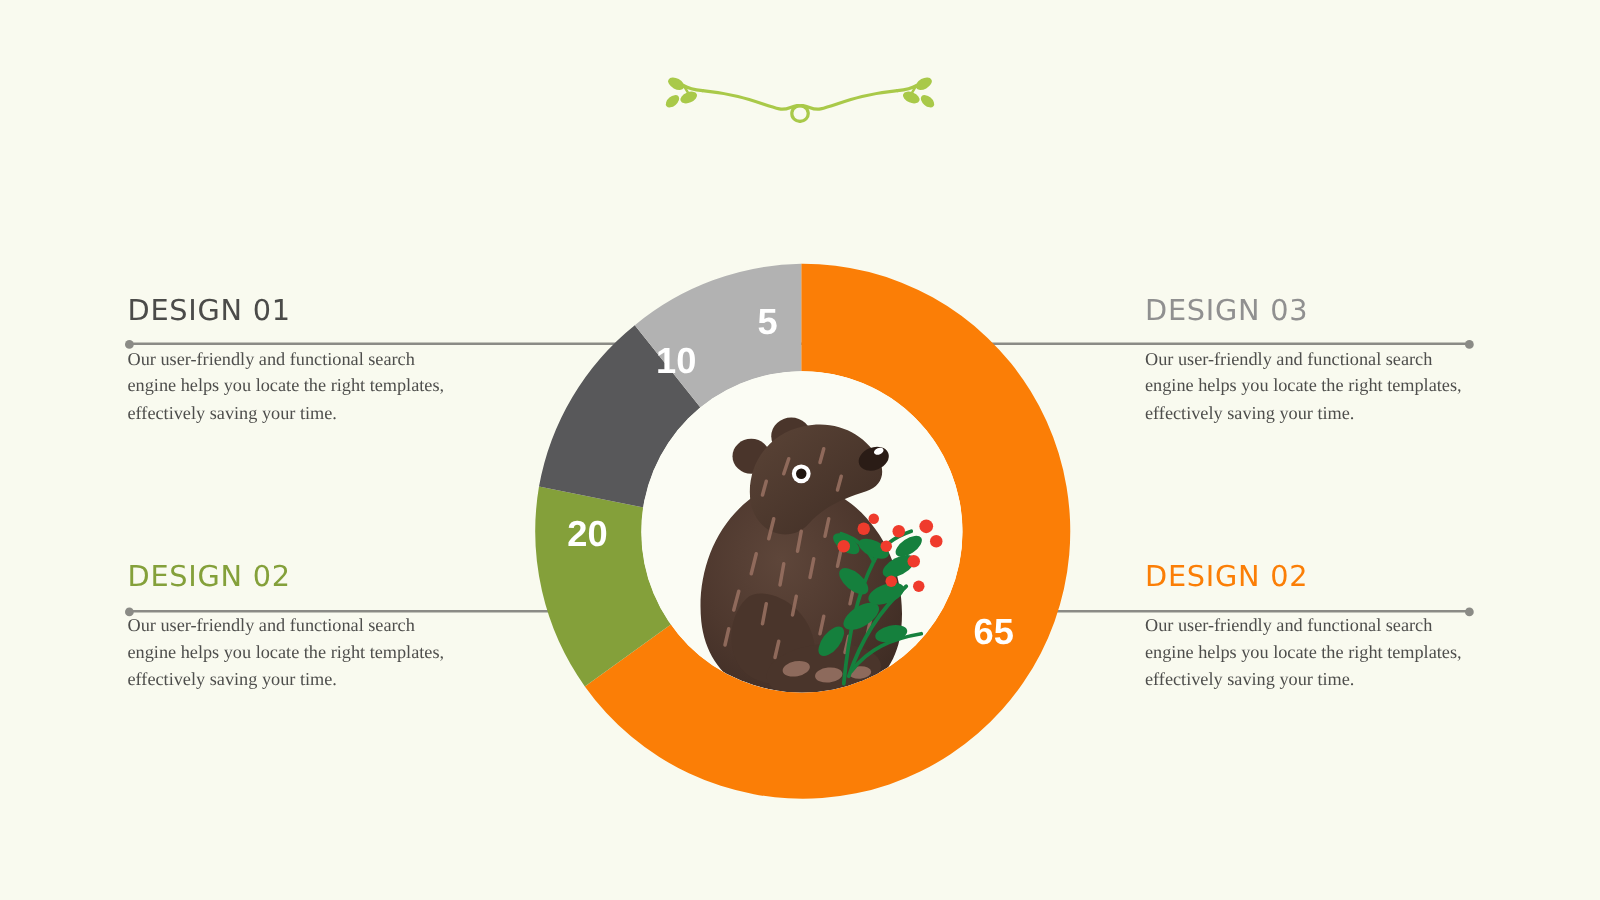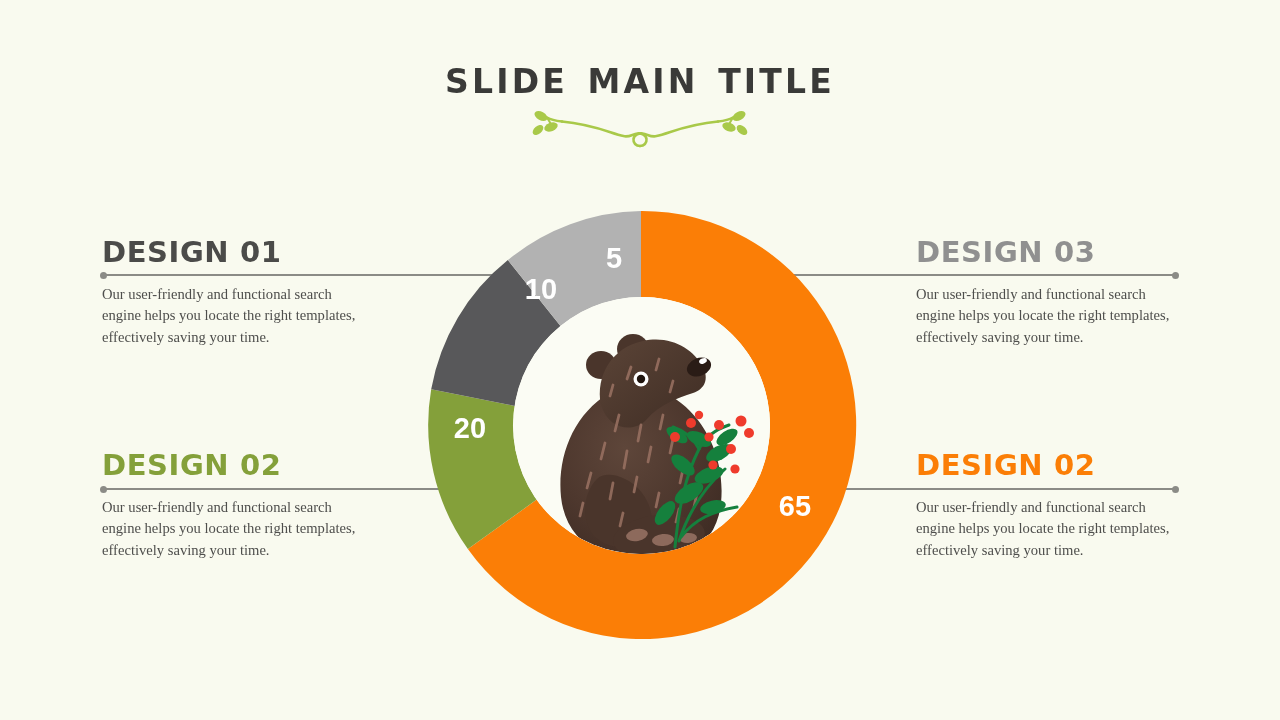--- a/index.html
+++ b/index.html
@@ -100,22 +100,22 @@
     margin-top: -2.5px;
   }
 
   
   .item {
     position: absolute;
     width: 262px;
   }
   .item-heading {
     font-family: "DejaVu Sans", sans-serif;
-    font-size: 29px;
-    font-weight: bold;
+    font-size: 23px;
+    font-weight: normal;
     letter-spacing: 0.6px;
     line-height: 1;
     white-space: nowrap;
   }
   .item-body {
     margin-top: 17px;
     font-family: Liberation Serif, serif;
     font-size: 14.6px;
     line-height: 21.3px;
     color: #4e4e4c;
@@ -125,21 +125,20 @@
   .item-02 { left: 102px; top: 451px; }
   .item-03 { left: 916px; top: 238px; }
   .item-04 { left: 916px; top: 451px; }
 </style>
 </head>
 <body>
 
 <div class="slide">
 
   <div class="title-block">
-    <div class="slide-title">Slide Main Title</div>
 
     <svg class="title-ornament" viewBox="0 0 300 40">
       <g fill="none" stroke="#a9c949" stroke-width="2.6" stroke-linecap="round">
         <path d="M150 36 c-4 0 -7 -3 -6.5 -7 c0.5 -4 5 -6 9 -5.5 c5 0.6 8 4 14 2.6 C180 23 196 14.5 228 11.5"></path>
         <path d="M150 36 c4 0 7 -3 6.5 -7 c-0.5 -4 -5 -6 -9 -5.5 c-5 0.6 -8 4 -14 2.6 C120 23 104 14.5 72 11.5"></path>
         <path d="M228 11.5 c6 -0.6 11 -1.5 15 -4"></path>
         <path d="M72 11.5 c-6 -0.6 -11 -1.5 -15 -4"></path>
       </g>
       <g fill="#a9c949">
         <ellipse cx="249" cy="6" rx="7" ry="4.2" transform="rotate(-28 249 6)"></ellipse>

